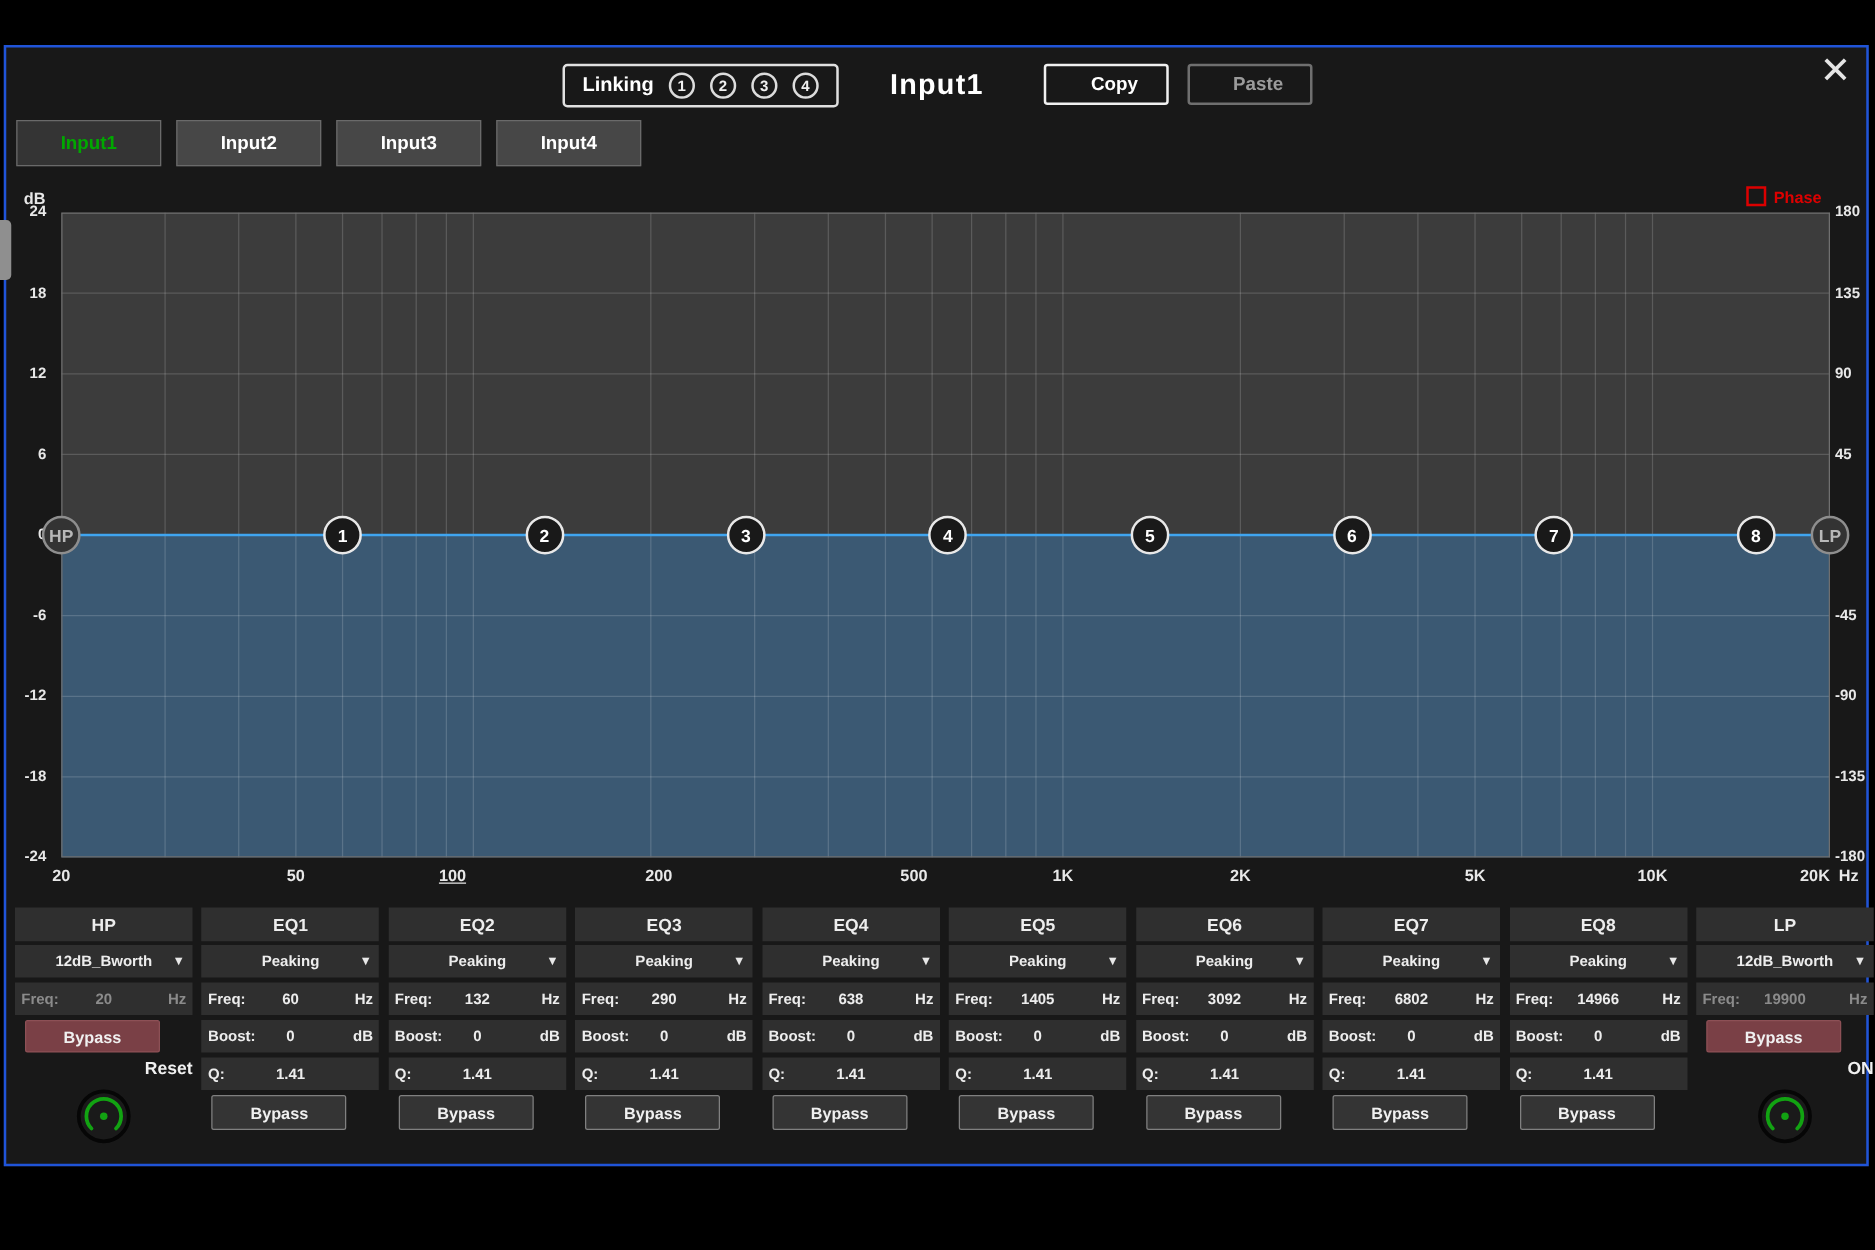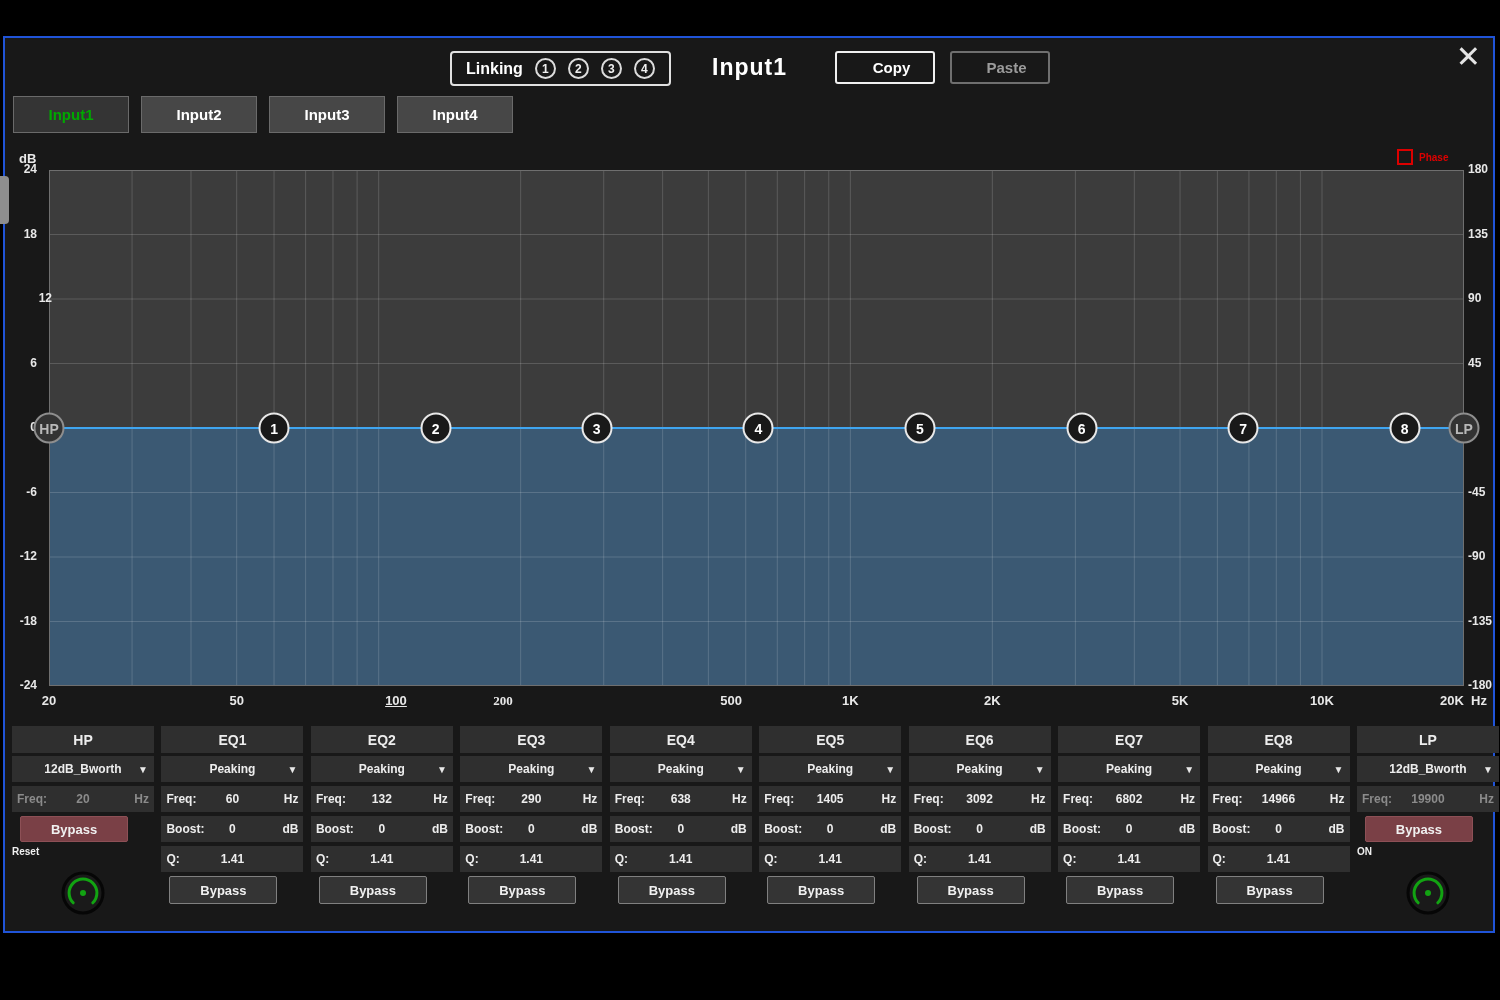--- a/index.html
+++ b/index.html
@@ -46,41 +46,41 @@
     color:#fff;font-size:14px;font-weight:bold;display:flex;align-items:center;justify-content:center;
     transform:translate(-50%,-50%);cursor:grab;z-index:3;
   }
   .marker.pass{border-color:#8e8e8e;color:#b8b8b8;background:#333;}
   .ytick{position:absolute;left:0;width:32px;text-align:right;font-size:12px;font-weight:bold;color:#e8e8e8;}
   .ptick{position:absolute;left:1463px;width:30px;text-align:left;font-size:12px;font-weight:bold;color:#e8e8e8;}
   .xtick{position:absolute;width:54px;text-align:center;font-size:13px;font-weight:bold;color:#e8e8e8;top:655px;}
   #hzUnit{position:absolute;left:1466px;top:655px;font-size:13px;font-weight:bold;color:#e8e8e8;}
   #phase{position:absolute;left:1392px;top:111px;display:flex;gap:6px;align-items:center;cursor:pointer;}
   .phase-box{width:12px;height:12px;border:2px solid #dd0000;background:transparent;display:inline-block;}
-  #phase span:last-child{color:#dd0000;font-size:10px;font-weight:bold;}
+  #phase span:last-child{color:#dd0000;font-size:13px;font-weight:bold;}
   
   #channels{position:absolute;left:0;top:688px;width:1488px;height:200px;}
   .col{position:absolute;width:142px;top:0;}
   .crow{
     position:relative;height:26px;background:#2f2f2f;margin-bottom:4px;color:#ededed;
     font-size:12px;font-weight:bold;display:flex;align-items:center;justify-content:center;
   }
   .crow.head{height:27px;margin-bottom:3px;font-size:14px;}
   .crow.dd{cursor:pointer;}
   .lab-l{position:absolute;left:5px;}
   .lab-r{position:absolute;right:5px;}
   .crow.gray .lab-l,.crow.gray .lab-r,.crow.gray .val{color:#8b8b8b;}
   .dd-arrow{position:absolute;right:6px;font-size:10px;color:#e8e8e8;}
   .bypassbtn{
     display:block;width:108px;height:28px;margin:0 8px 4px;background:#343434;border:1px solid #808080;
     border-radius:2px;color:#f0f0f0;font-size:13px;font-weight:bold;cursor:pointer;
     font-family:"Liberation Sans",sans-serif;
   }
   .bypassbtn.red{background:#7a4046;border-color:#8d5056;height:26px;margin-bottom:4px;}
-  .knob-label{height:22px;text-align:left;font-size:10px;font-weight:bold;color:#f0f0f0;}
+  .knob-label{height:22px;text-align:right;font-size:14px;font-weight:bold;color:#f0f0f0;}
   .knob{display:block;margin:2px auto 0;cursor:pointer;}
 </style>
 </head>
 <body>
 
 <div id="edge-handle"></div>
 
 <div id="window">
 
   <div class="linking">
@@ -376,39 +376,39 @@
         <div class="knob-label">ON</div>
         <svg class="knob" width="46" height="46">
           <circle cx="23" cy="23" r="20" fill="#1a1a1a" stroke="#060606" stroke-width="3"></circle>
           <path d="M13.2 32.8 A13.9 13.9 0 1 1 32.8 32.8" fill="none" stroke="#12a312" stroke-width="3" stroke-linecap="round"></path>
           <circle cx="23" cy="23" r="3" fill="#12a312"></circle>
         </svg>
       </div>
     </div>
 <div class="ytick" style="top: 124px;">24</div>
     <div class="ytick" style="top: 188.5px;">18</div>
-    <div class="ytick" style="top: 253px; padding-left: 15px;">12</div>
+    <div class="ytick" style="top: 253px;">12</div>
     <div class="ytick" style="top: 317.5px;">6</div>
     <div class="ytick" style="top: 382px;">0</div>
     <div class="ytick" style="top: 446.5px;">-6</div>
     <div class="ytick" style="top: 511px;">-12</div>
     <div class="ytick" style="top: 575.5px;">-18</div>
     <div class="ytick" style="top: 640px;">-24</div>
     <div class="ptick" style="top: 124px;">180</div>
     <div class="ptick" style="top: 188.5px;">135</div>
     <div class="ptick" style="top: 253px;">90</div>
     <div class="ptick" style="top: 317.5px;">45</div>
     <div class="ptick" style="top: 382px;">0</div>
     <div class="ptick" style="top: 446.5px;">-45</div>
     <div class="ptick" style="top: 511px;">-90</div>
     <div class="ptick" style="top: 575.5px;">-135</div>
     <div class="ptick" style="top: 640px;">-180</div>
     <div class="xtick" style="left: 17px;">20</div>
     <div class="xtick" style="left: 204.695px;">50</div>
-    <div class="xtick" style="left: 364px; text-decoration: underline;">100</div>
-    <div class="xtick" style="left: 471px; font-family: Liberation Serif, serif;">200</div>
+    <div class="xtick" style="left: 330px; text-decoration: underline;">100</div>
+    <div class="xtick" style="left: 495px;">200</div>
     <div class="xtick" style="left: 683px; text-align: right;">500</div>
     <div class="xtick" style="left: 818.348px;">1K</div>
     <div class="xtick" style="left: 960.333px;">2K</div>
     <div class="xtick" style="left: 1148.03px;">5K</div>
     <div class="xtick" style="left: 1290.01px;">10K</div>
     <div class="xtick" style="left: 1420px;">20K</div>
   </div>
 
 </body></html>

